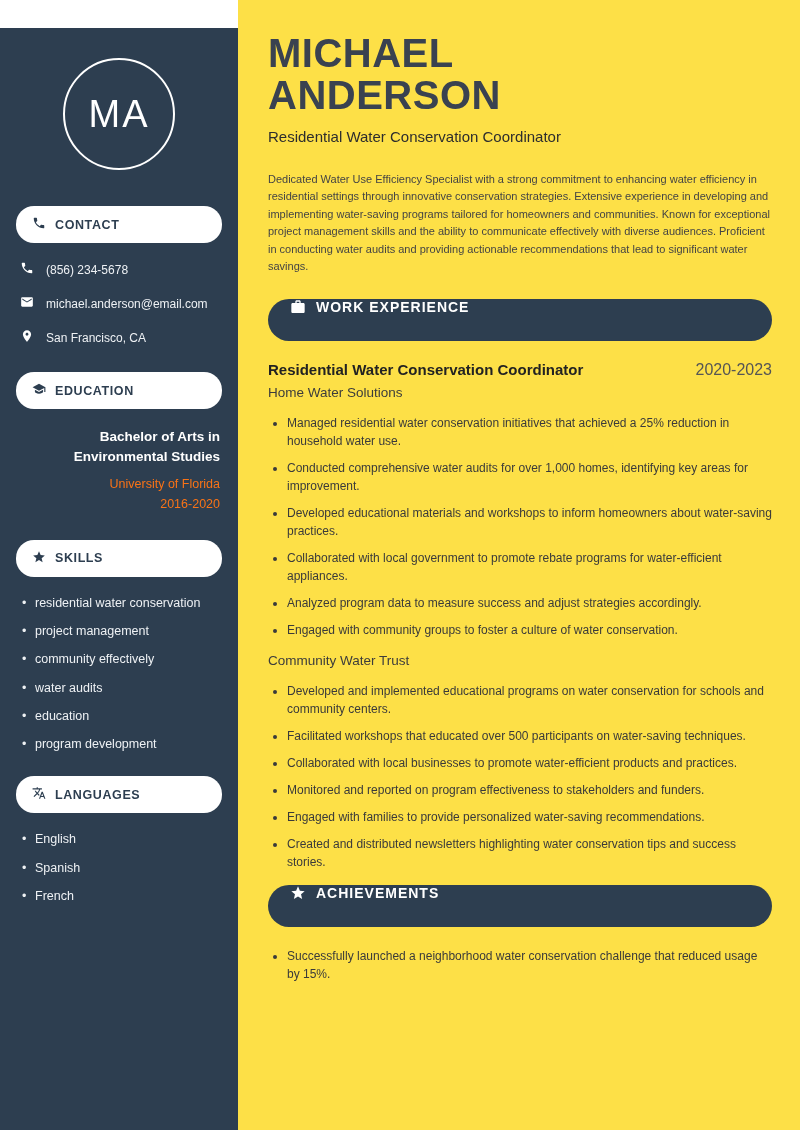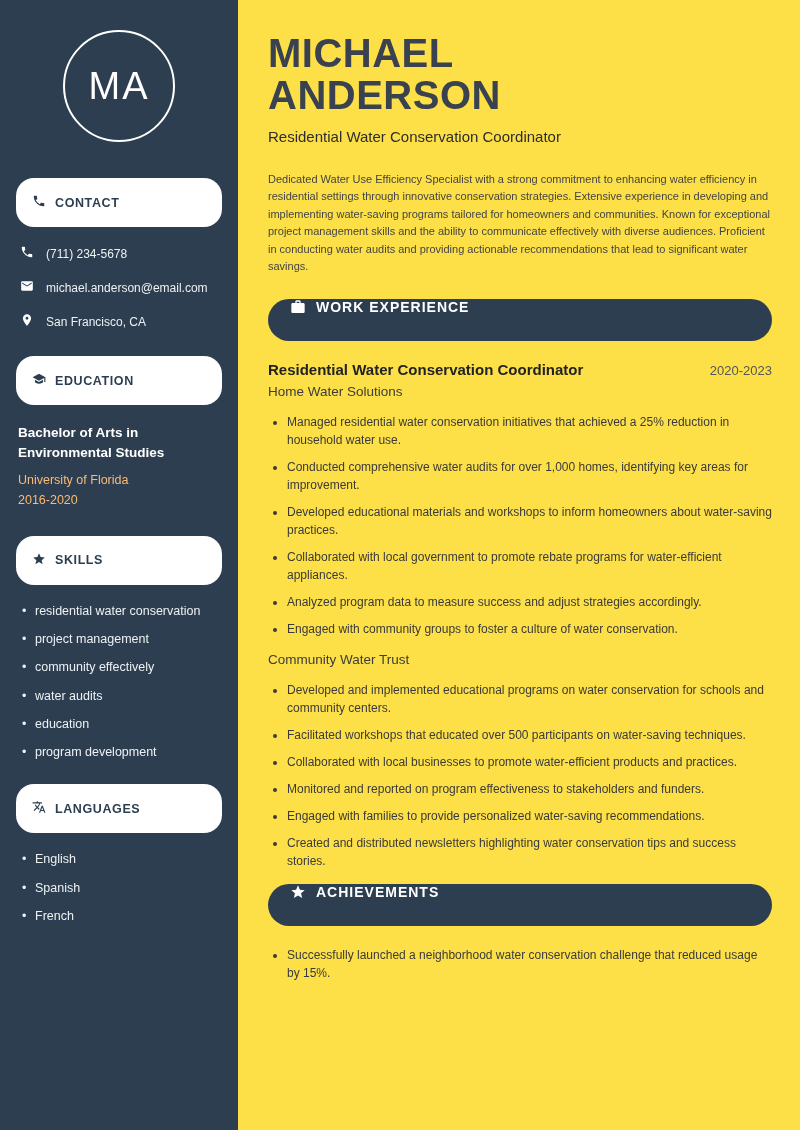--- a/index.html
+++ b/index.html
@@ -16,39 +16,40 @@
     overflow: hidden;
   }
 
   
   .sidebar {
     width: 238px;
     background: #2d3e50;
     color: #fff;
     padding: 30px 16px 20px 16px;
     flex-shrink: 0;
+    margin-top: 28px;
   }
   .avatar {
     width: 112px; height: 112px;
     border: 2px solid #ffffff;
     border-radius: 50%;
     margin: 0 auto 36px auto;
     display: flex; align-items: center; justify-content: center;
   }
   .avatar-initials {
     font-size: 38px;
     letter-spacing: 2px;
     color: #ffffff;
     font-weight: 400;
   }
   .side-pill {
     background: #ffffff;
     color: #2d3e50;
     border-radius: 18px;
-    height: 49px;
+    height: 37px;
     display: flex;
     align-items: center;
     gap: 9px;
     padding: 0 16px;
     font-size: 12.5px;
     font-weight: bold;
     letter-spacing: 0.6px;
     margin-bottom: 18px;
   }
   .side-pill svg { width: 14px; height: 14px; fill: #2d3e50; flex-shrink: 0; }
@@ -57,31 +58,31 @@
   .contact-item {
     display: flex;
     align-items: center;
     gap: 12px;
     margin-bottom: 17px;
     font-size: 12px;
     color: #eef1f4;
   }
   .contact-item svg { width: 14px; height: 14px; fill: #ffffff; flex-shrink: 0; }
 
-  .edu-block { margin: 0 2px 26px 2px; }
+  .edu-block { margin: 0 2px 26px 2px; text-align: right; }
   .edu-degree {
     font-size: 13.5px;
     font-weight: bold;
     color: #ffffff;
     line-height: 1.45;
     margin-bottom: 9px;
   }
   .edu-school, .edu-dates {
     font-size: 12.5px;
-    color: #fdba74;
+    color: #f97316;
     line-height: 1.55;
   }
 
   .side-list { list-style: none; margin: 0 4px 24px 6px; }
   .side-list li {
     font-size: 12.5px;
     color: #eef1f4;
     margin-bottom: 12px;
     padding-left: 13px;
     position: relative;
@@ -141,21 +142,21 @@
     justify-content: space-between;
     align-items: baseline;
     margin-bottom: 6px;
   }
   .job-title {
     font-size: 15px;
     font-weight: bold;
     color: #222222;
   }
   .job-dates {
-    font-size: 13px;
+    font-size: 16px;
     color: #555555;
     white-space: nowrap;
   }
   .job-company {
     font-size: 13.5px;
     color: #3c3c3c;
     margin-bottom: 14px;
   }
   .bullets {
     list-style: disc;
@@ -188,21 +189,21 @@
       </span>
       <span>CONTACT</span>
     </div>
     <div class="contact-list">
       <div class="contact-item">
         <span>
           <svg viewBox="0 0 24 24">
               <path d="M6.62 10.79c1.44 2.83 3.76 5.14 6.59 6.59l2.2-2.2c.27-.27.67-.36 1.02-.24 1.12.37 2.33.57 3.57.57.55 0 1 .45 1 1V20c0 .55-.45 1-1 1-9.39 0-17-7.61-17-17 0-.55.45-1 1-1h3.5c.55 0 1 .45 1 1 0 1.25.2 2.45.57 3.57.11.35.03.74-.25 1.02l-2.2 2.2z"></path>
             </svg>
         </span>
-        <span>(711) 234-5678</span>
+        <span>(856) 234-5678</span>
       </div>
       <div class="contact-item">
         <span>
           <svg viewBox="0 0 24 24">
               <path d="M20 4H4c-1.1 0-1.99.9-1.99 2L2 18c0 1.1.9 2 2 2h16c1.1 0 2-.9 2-2V6c0-1.1-.9-2-2-2zm0 4l-8 5-8-5V6l8 5 8-5v2z"></path>
             </svg>
         </span>
         <span>michael.anderson@email.com</span>
       </div>
       <div class="contact-item">

